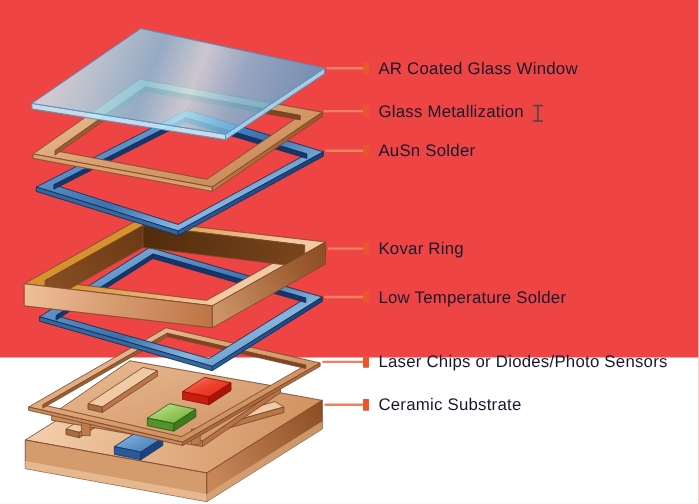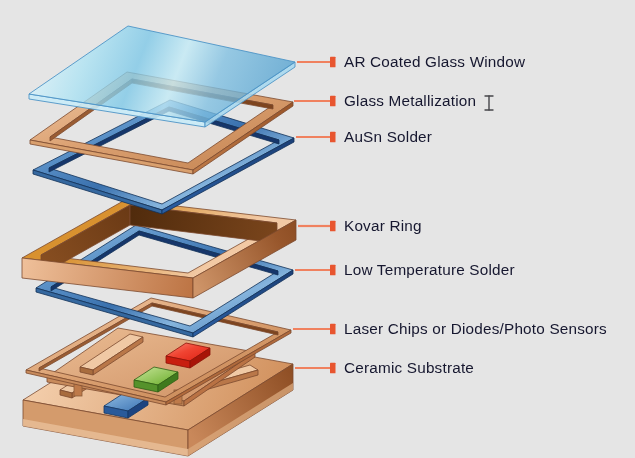--- a/index.html
+++ b/index.html
@@ -1,17 +1,17 @@
 <!DOCTYPE html>
 <html><head>
 <meta charset="utf-8">
 <style>
   html,body{margin:0;padding:0;background:#fff;}
   body{width:635px;height:458px;overflow:hidden;font-family:"Liberation Sans",sans-serif;}
-  .stage{position:relative;width:635px;height:458px;background:#e5e5e5;}
+  .stage{position:relative;width:635px;height:325px;background:#ef4444;}
   svg{display:block;}
   .lbl{font-family:"Liberation Sans",sans-serif;font-size:15.3px;letter-spacing:.2px;fill:#16172F;}
   .cu{stroke:#7C4A2E;stroke-width:.8;stroke-linejoin:round;}
   .bl{stroke:#123158;stroke-width:.8;stroke-linejoin:round;}
   .gl{stroke:#4E94C6;stroke-width:.9;stroke-linejoin:round;}
   .ldr{stroke:#F0815F;stroke-width:2.2;}
 </style>
 </head>
 <body>
 

